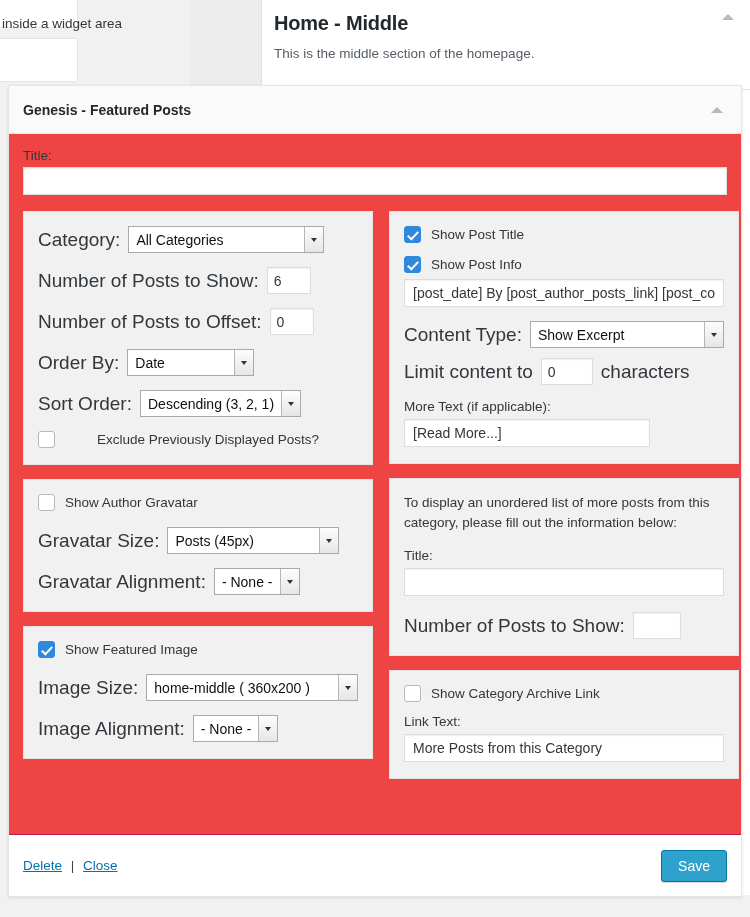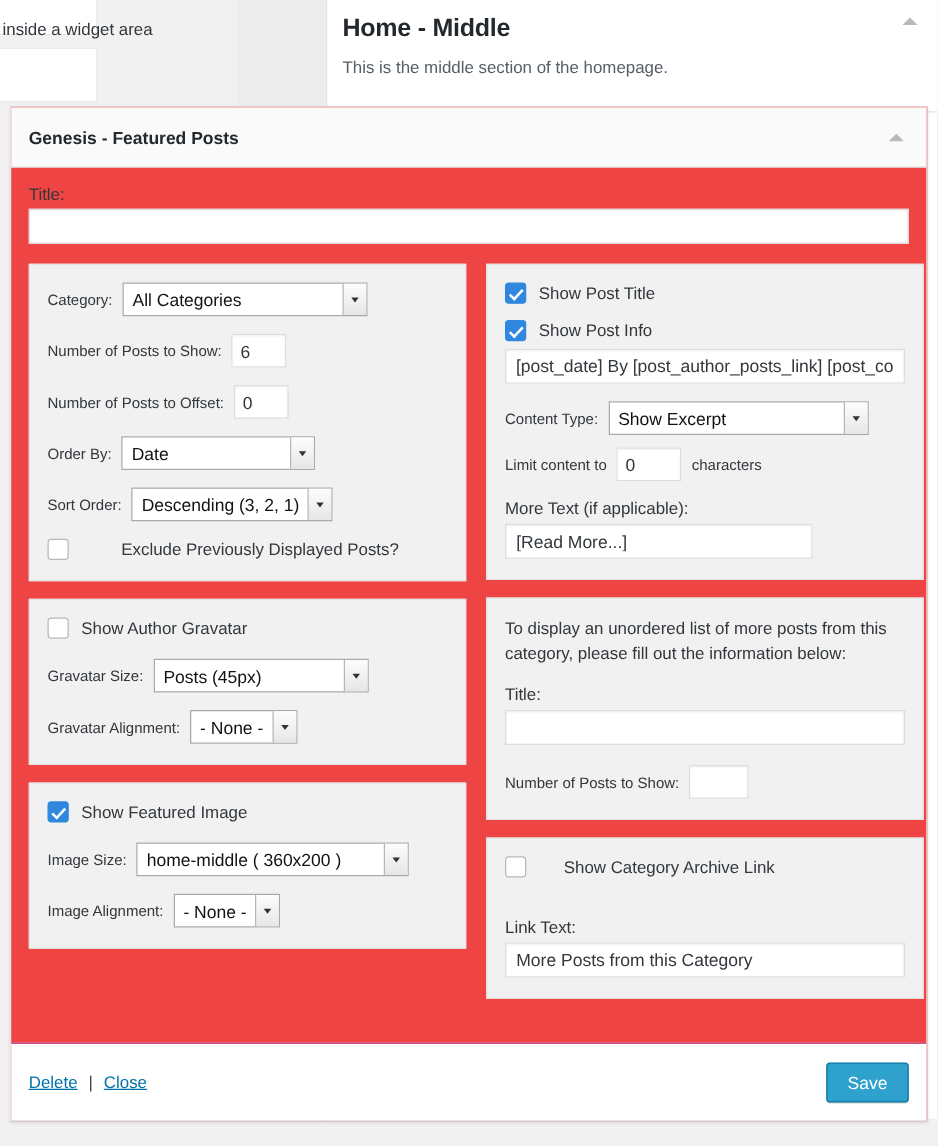--- a/index.html
+++ b/index.html
@@ -109,21 +109,21 @@
 
   .fieldset {
     background: #f1f1f1;
     border: 1px solid #e3e3e3;
     padding: 14px 14px 16px 14px;
     margin-bottom: 14px;
   }
 
   .row { display: flex; align-items: center; margin-bottom: 14px; }
   .row:last-child { margin-bottom: 0; }
-  .row .lbl { font-size: 12px; color: #32373c; margin-right: 8px; white-space: nowrap; }
+  .row .lbl { font-size: 19px; color: #32373c; margin-right: 8px; white-space: nowrap; }
 
   
   .select {
     position: relative; display: inline-flex; align-items: center;
     height: 27px;
     background: #fff;
     border: 1px solid #a9a9a9;
     padding: 0 26px 0 7px;
     font-size: 14px; color: #111;
     white-space: nowrap;
@@ -262,21 +262,21 @@
             <input class="num-input" type="text" value="6" style="">
           </div>
 
           <div class="row">
             <span class="lbl">Number of Posts to Offset:</span>
             <input class="num-input" type="text" value="0" style="">
           </div>
 
           <div class="row">
             <span class="lbl">Order By:</span>
-            <span class="select" style="width:155px;">
+            <span class="select" style="width:127px;">
               <span>Date</span>
               <span class="sel-btn"></span>
             </span>
           </div>
 
           <div class="row">
             <span class="lbl">Sort Order:</span>
             <span class="select">
               <span>Descending (3, 2, 1)</span>
               <span class="sel-btn"></span>
@@ -378,21 +378,21 @@
           <label class="sub-label">Title:</label>
           <input class="text-input" type="text" value="" style="">
 
           <div class="row" style="margin-top:16px; margin-bottom:0;">
             <span class="lbl">Number of Posts to Show:</span>
             <input class="num-input blank" type="text" value="" style="">
           </div>
         </div>
 
         <div class="fieldset" style="margin-bottom:0;">
-          <div class="checkrow" style="margin-bottom:32px;gap:20px;">
+          <div class="checkrow" style="margin-bottom:12px;">
             <span class="cb"></span>
             <span class="cb-label">Show Category Archive Link</span>
           </div>
 
           <label class="sub-label">Link Text:</label>
           <input class="text-input" type="text" value="More Posts from this Category" style="">
         </div>
 
       </div>
     </div>

